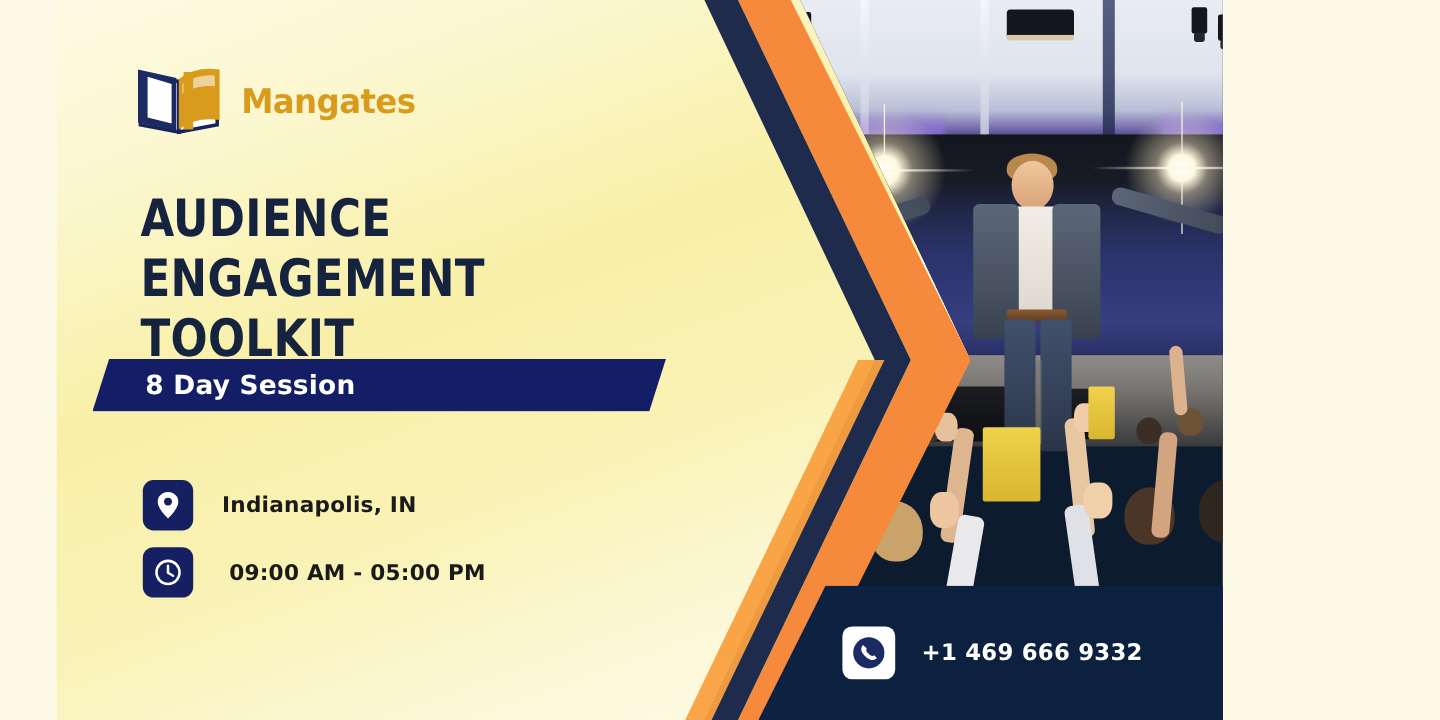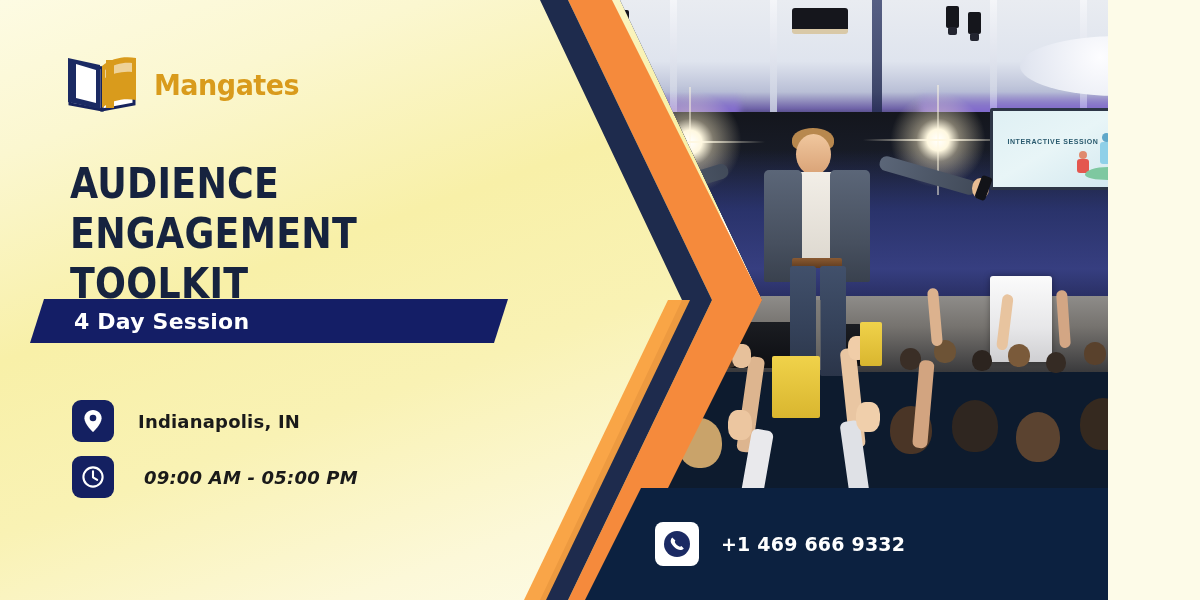--- a/index.html
+++ b/index.html
@@ -4,22 +4,23 @@
 <style>
   * { margin:0; padding:0; box-sizing:border-box; }
   html,body { width:1200px; height:600px; overflow:hidden; }
   body {
     font-family:"Liberation Sans", sans-serif;
     background:#fdfbe8;
     position:relative;
   }
   #banner {
     position:absolute; inset:0;
-    width:1108px; height:600px;
+    width:972px; height:600px;
     overflow:hidden;
+    margin-left:47px;
   }
 
   
   .left-panel {
     position:absolute; left:0; top:0;
     width:720px; height:600px;
     background:linear-gradient(160deg,
         #fdfbe3 0%, #fbf7d0 18%, #f8f0a8 42%,
         #f9f2b4 62%, #fcf8d8 84%, #fdfce9 100%);
   }
@@ -198,21 +199,21 @@
   }
   .ribbon span{
     margin-left:44px; color:#ffffff;
     font-size:22px; font-weight:600; letter-spacing:.2px;
     font-family:"DejaVu Sans","Liberation Sans",sans-serif;
   }
 
   
   .info{ position:absolute; left:72px; display:flex; align-items:center; }
   .info.loc { top:400px;justify-content:center; }
-  .info.time{ top:456px;font-style:italic; }
+  .info.time{ top:456px; }
   .ibox{
     width:42px; height:42px; border-radius:9px;
     background:#142061;
     display:flex; align-items:center; justify-content:center;
     flex:0 0 auto;
   }
   .info-label{
     margin-left:24px; font-size:18px; font-weight:700;
     color:#1a1a1a; letter-spacing:.2px;
     font-family:"DejaVu Sans","Liberation Sans",sans-serif;
@@ -395,21 +396,21 @@
     </svg>
     <div class="logo-text">Mangates</div>
   </div>
 
   <div class="title">
     <div>Audience Engagement</div>
     <div>Toolkit</div>
   </div>
 
   <div class="ribbon">
-    <span>4 Day Session</span>
+    <span>8 Day Session</span>
   </div>
 
   <div class="info loc">
     <div class="ibox">
       <svg width="20" height="24" viewBox="0 0 20 24">
         <path d="M10 1 C5 1 1.4 4.7 1.4 9.2 C1.4 15.2 10 23 10 23 S18.6 15.2 18.6 9.2 C18.6 4.7 15 1 10 1 Z" fill="#ffffff"></path>
         <circle cx="10" cy="9" r="3.3" fill="#142061"></circle>
       </svg>
     </div>
     <div class="info-label">Indianapolis, IN</div>

